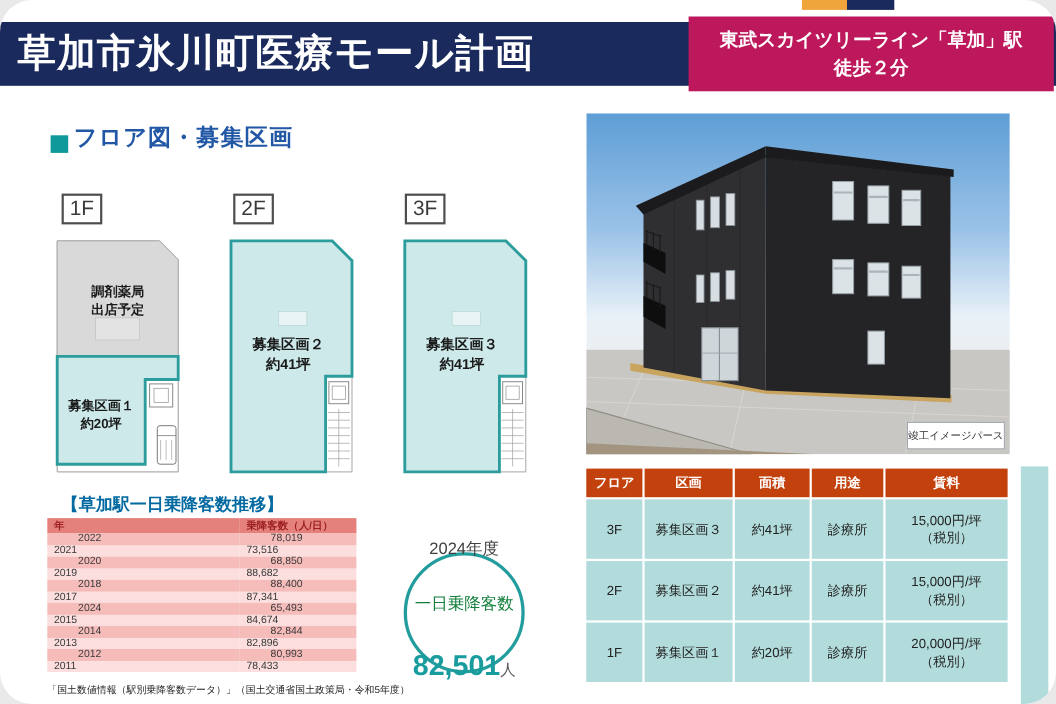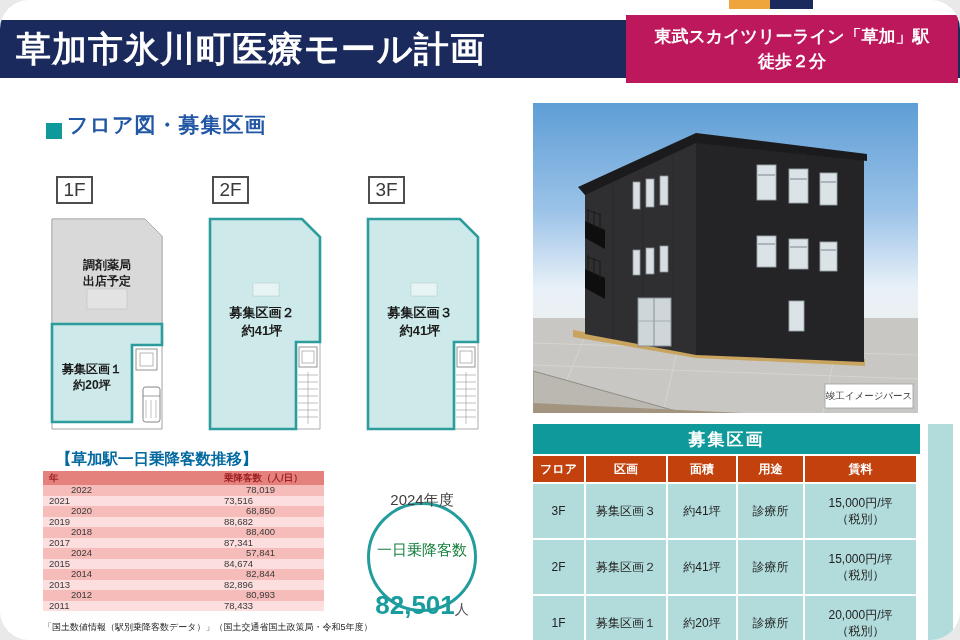--- a/index.html
+++ b/index.html
@@ -182,21 +182,21 @@
       <tr class="dark">
           <td>2018</td>
           <td>88,400</td>
         </tr>
       <tr class="light">
           <td>2017</td>
           <td>87,341</td>
         </tr>
       <tr class="dark">
           <td>2024</td>
-          <td>57,841</td>
+          <td>65,493</td>
         </tr>
       <tr class="light">
           <td>2015</td>
           <td>84,674</td>
         </tr>
       <tr class="dark">
           <td>2014</td>
           <td>82,844</td>
         </tr>
       <tr class="light">
@@ -295,21 +295,20 @@
           <line x1="61" y1="155" x2="61" y2="172"></line>
           <line x1="67" y1="158" x2="67" y2="176"></line>
         <line x1="54" y1="154" x2="68" y2="159"></line>
       </g>
     </g>
     <rect x="292" y="281" width="88" height="24" fill="#ffffff" stroke="#9aa0a4" stroke-width="0.8"></rect>
     <text x="336" y="296" text-anchor="middle" font-size="9.5" fill="#333333">竣工イメージパース</text>
   </svg>
 
   <div class="units">
-    <div class="units-title">募集区画</div>
     <div class="units-grid">
       <div class="hcell">フロア</div>
       <div class="hcell">区画</div>
       <div class="hcell">面積</div>
       <div class="hcell">用途</div>
       <div class="hcell">賃料</div>
 
       <div class="bcell">3F</div>
       <div class="bcell">募集区画３</div>
       <div class="bcell">約41坪</div>

